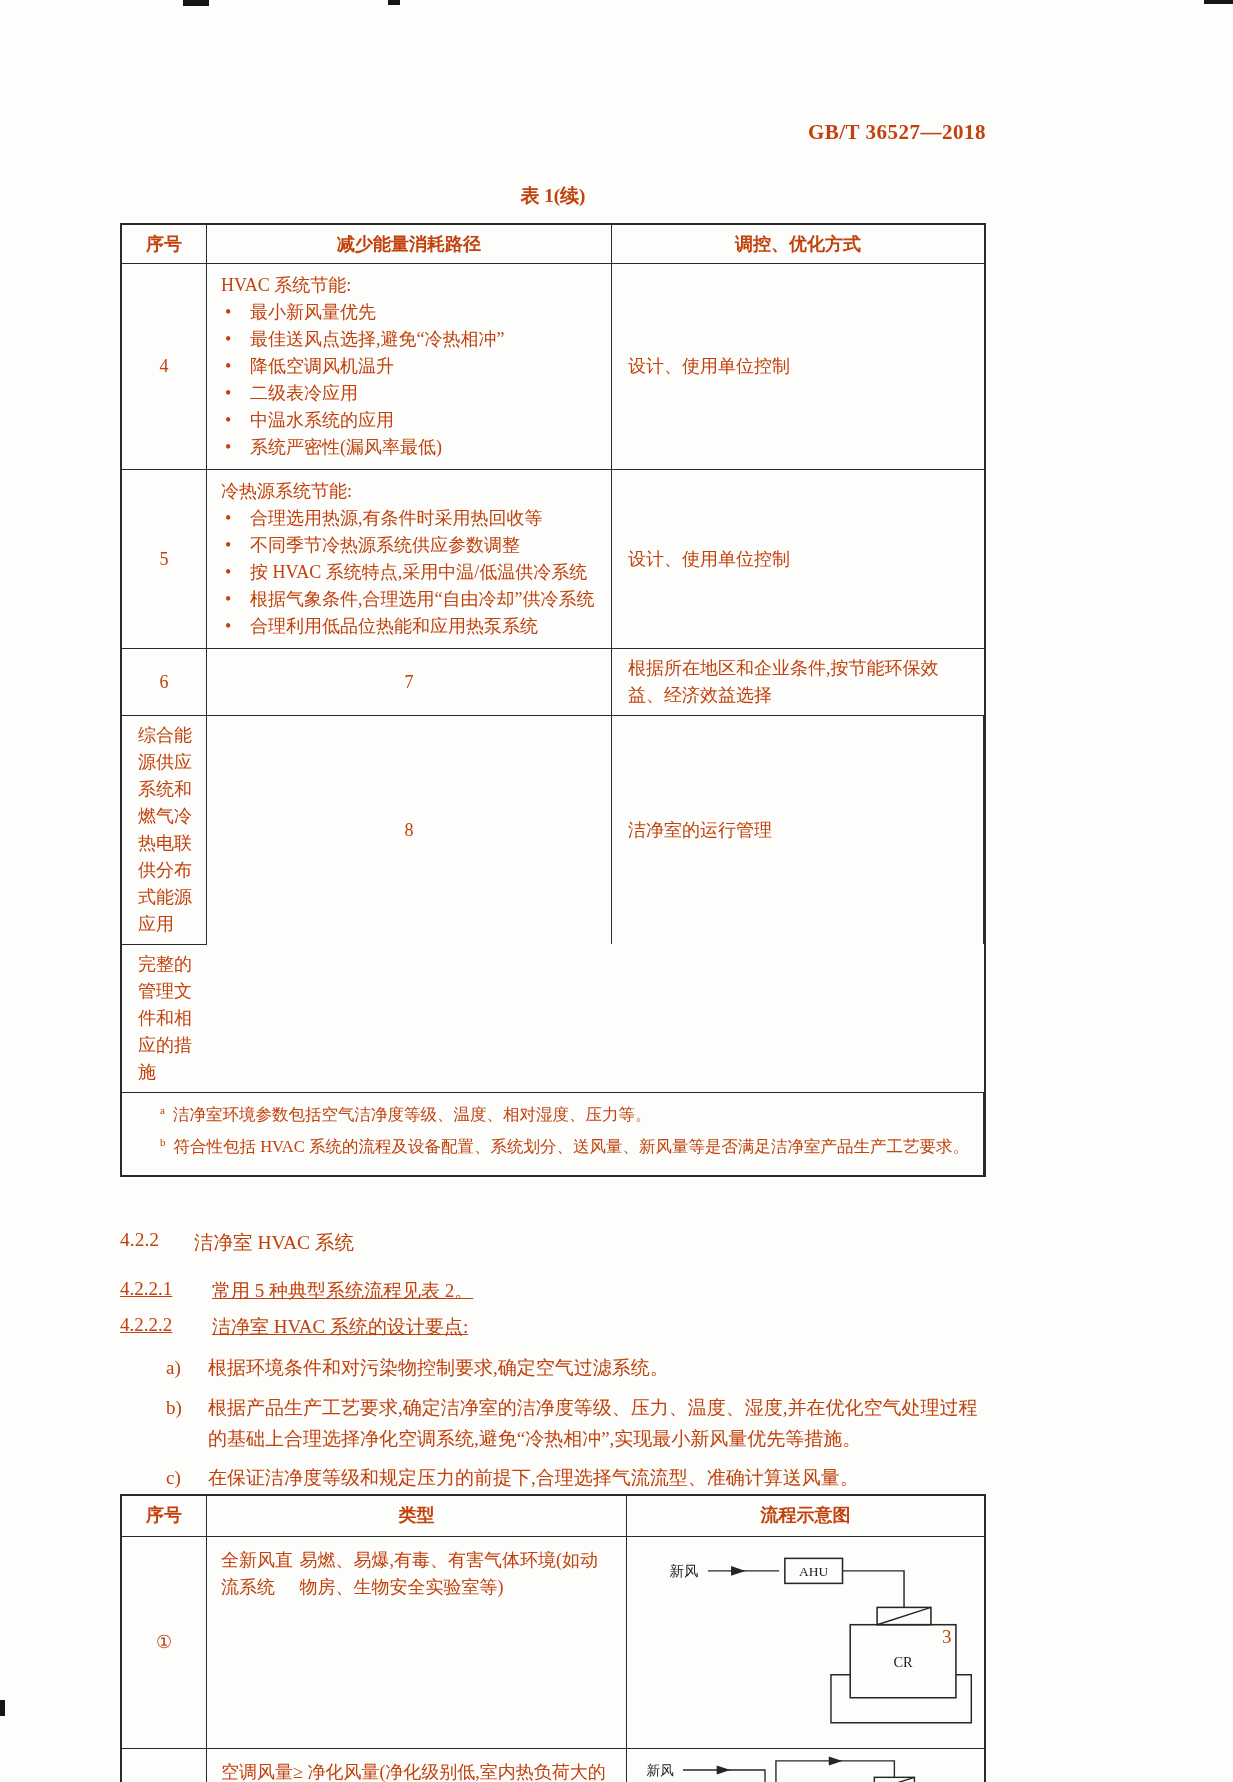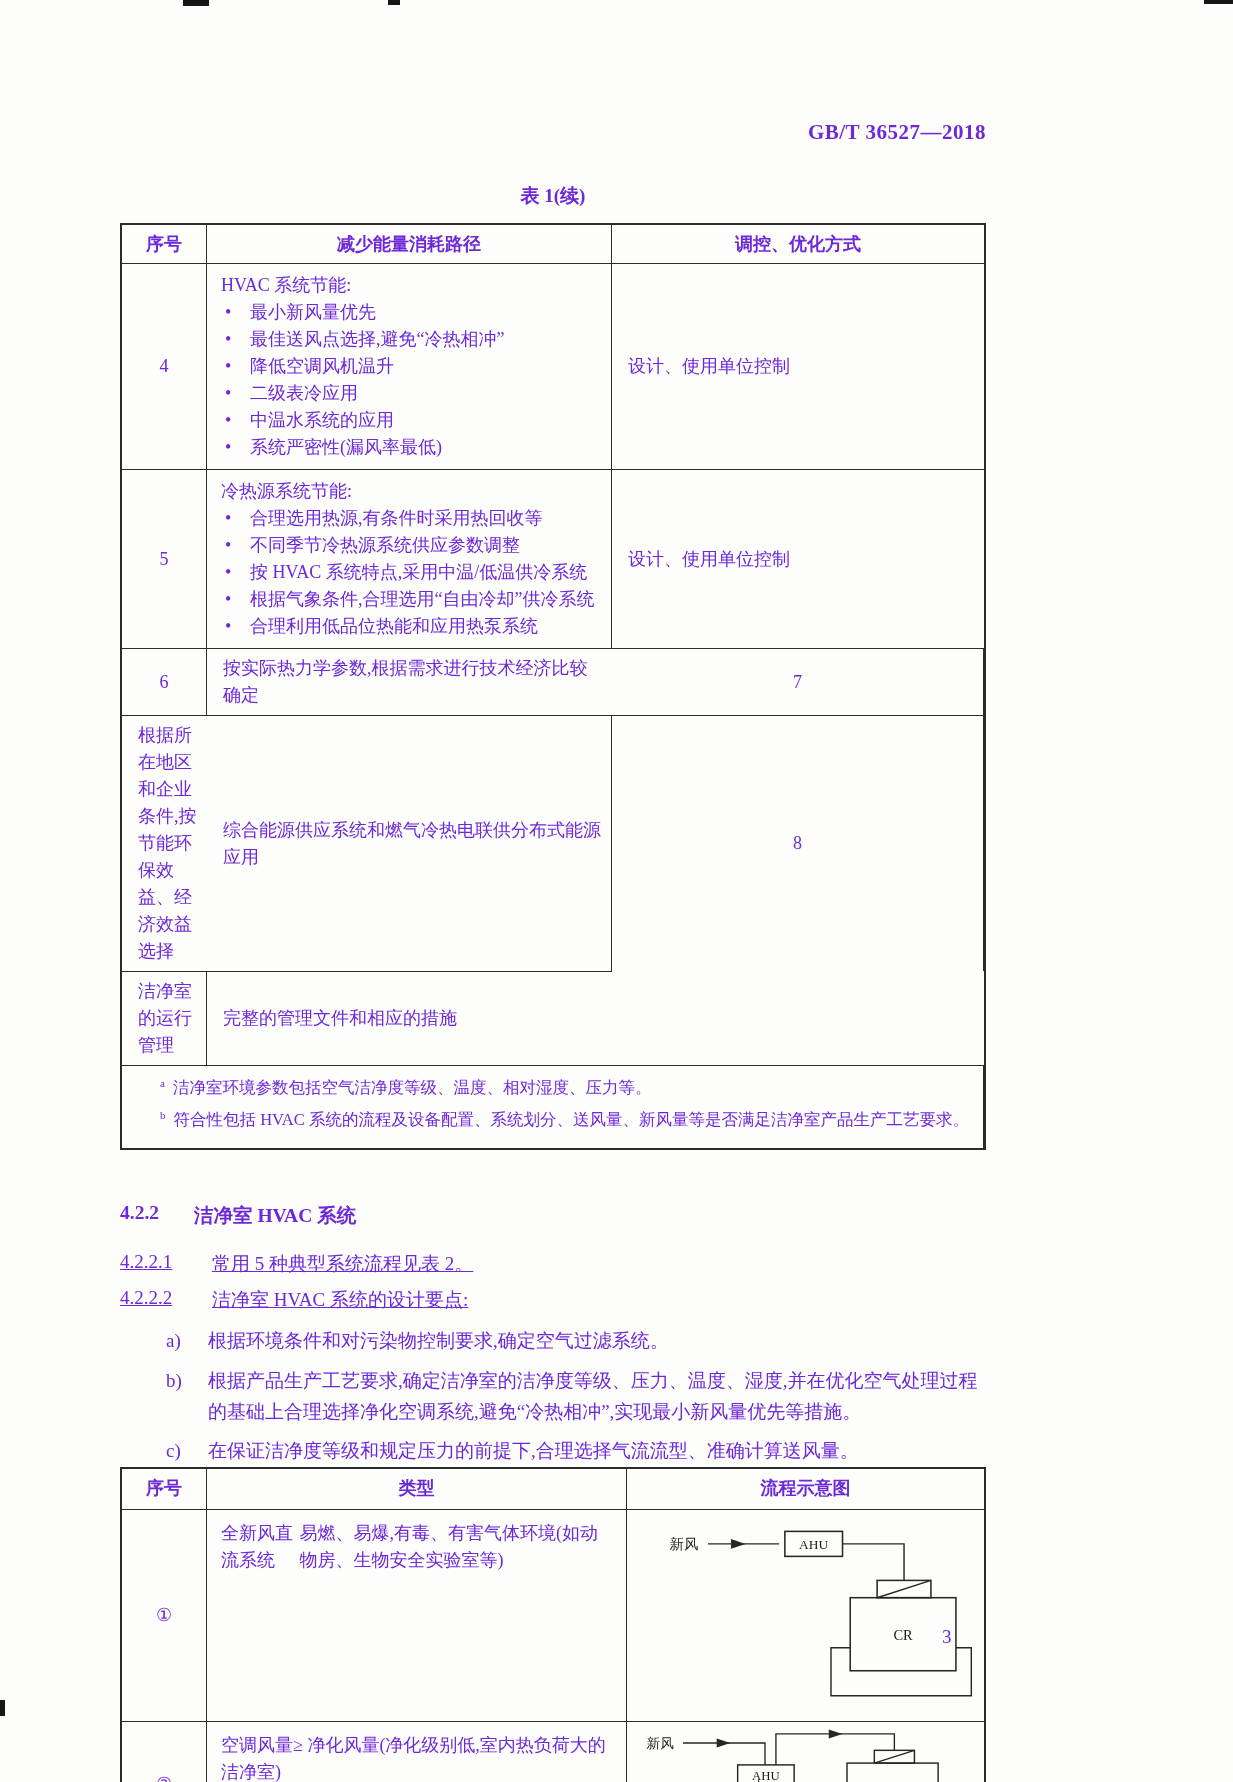--- a/index.html
+++ b/index.html
@@ -5,21 +5,21 @@
   html,body { margin:0; padding:0; }
   body {
     width:1233px; height:1782px;
     background:#e9e9e7;
     font-family:"Liberation Serif","DejaVu Serif",serif;
   }
   .page {
     position:relative;
     width:1233px; height:1782px;
     background:#fdfdfb;
-    color:#6d28d9;
+    color:#c2410c;
     overflow:hidden;
   }
   .content { position:absolute; left:120px; top:0; width:866px; }
   .std-header {
     margin-top:120px;
     text-align:right;
     font-weight:bold;
     font-size:21px;
     letter-spacing:.5px;
   }
@@ -54,21 +54,21 @@
   .c.num { display:flex; align-items:center; justify-content:center; }
   .c.pathcell { padding:8px 12px 8px 14px; }
   .c.ctrl { display:flex; align-items:center; padding:6px 10px 6px 16px; }
   .c.span3 { grid-column:1 / -1; padding:6px 14px 12px 38px; font-size:16.5px; line-height:1.95; }
   .bullet-line { display:flex; gap:11px; padding-left:4px; }
   .blt { width:14px; flex:none; }
   .fn-line sup { font-size:11px; margin-right:8px; }
   
   .sec-h {
     display:flex; gap:0;
-    font-weight:bold; font-size:19.5px;
+    font-weight:normal; font-size:19.5px;
     margin-top:52px;
   }
   .sec-h .n { width:74px; flex:none; }
   .sec-p { display:flex; font-size:19px; margin-top:22px;text-decoration:underline; }
   .sec-p .n { width:92px; flex:none; }
   .items { margin-left:46px; margin-top:12px; font-size:19px; }
   .item { display:flex; margin-top:8px; line-height:1.65; }
   .item .m { width:42px; flex:none; }
   .item .tx { width:782px; }
   .t2-caption { margin-top:30px; margin-bottom:16px; }
@@ -155,21 +155,20 @@
             <span>根据气象条件,合理选用“自由冷却”供冷系统</span>
           </div>
         <div class="bullet-line">
             <span class="blt">•</span>
             <span>合理利用低品位热能和应用热泵系统</span>
           </div>
       </div>
       <div class="c ctrl lastcol">设计、使用单位控制</div>
 
       <div class="c num" style="min-height:62px">6</div>
-      <div class="c ctrl lastcol" style="align-items:flex-start;padding-top:6px">按实际热力学参数,根据需求进行技术经济比较确定</div>
 
       <div class="c num" style="min-height:62px">7</div>
       <div class="c ctrl lastcol" style="align-items:flex-start;padding-top:6px">根据所在地区和企业条件,按节能环保效益、经济效益选择</div>
       <div class="c ctrl">综合能源供应系统和燃气冷热电联供分布式能源应用</div>
 
       <div class="c num" style="min-height:38px">8</div>
       <div class="c ctrl">洁净室的运行管理</div>
       <div class="c ctrl lastcol">完整的管理文件和相应的措施</div>
 
       <div class="c span3">

